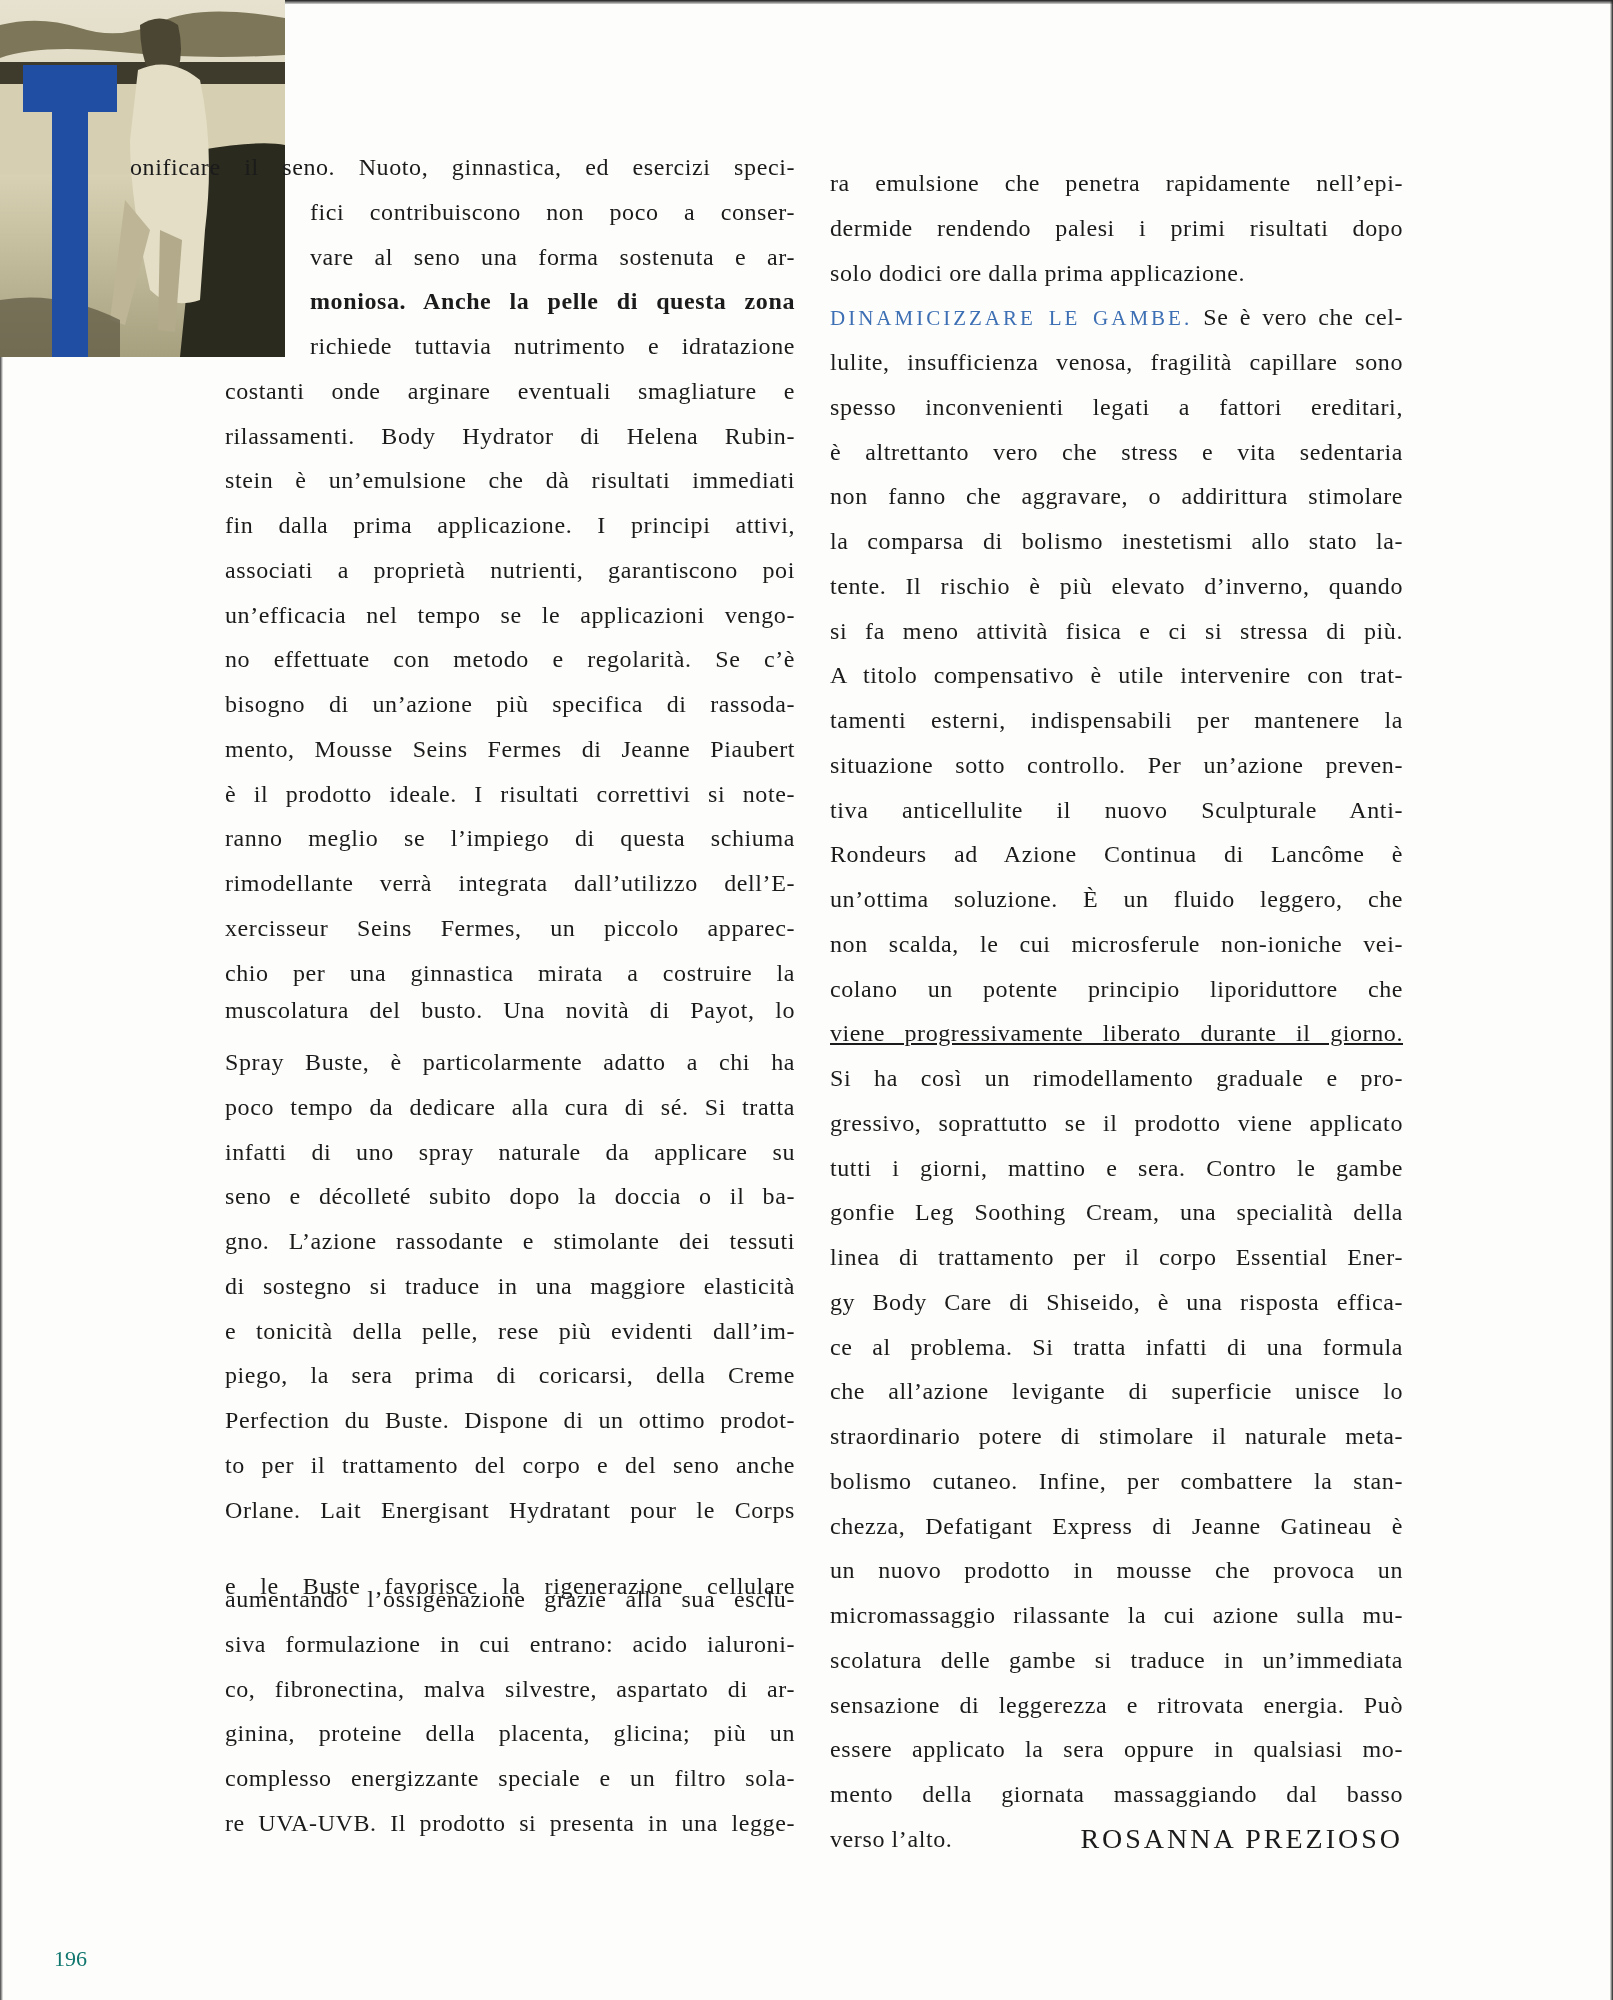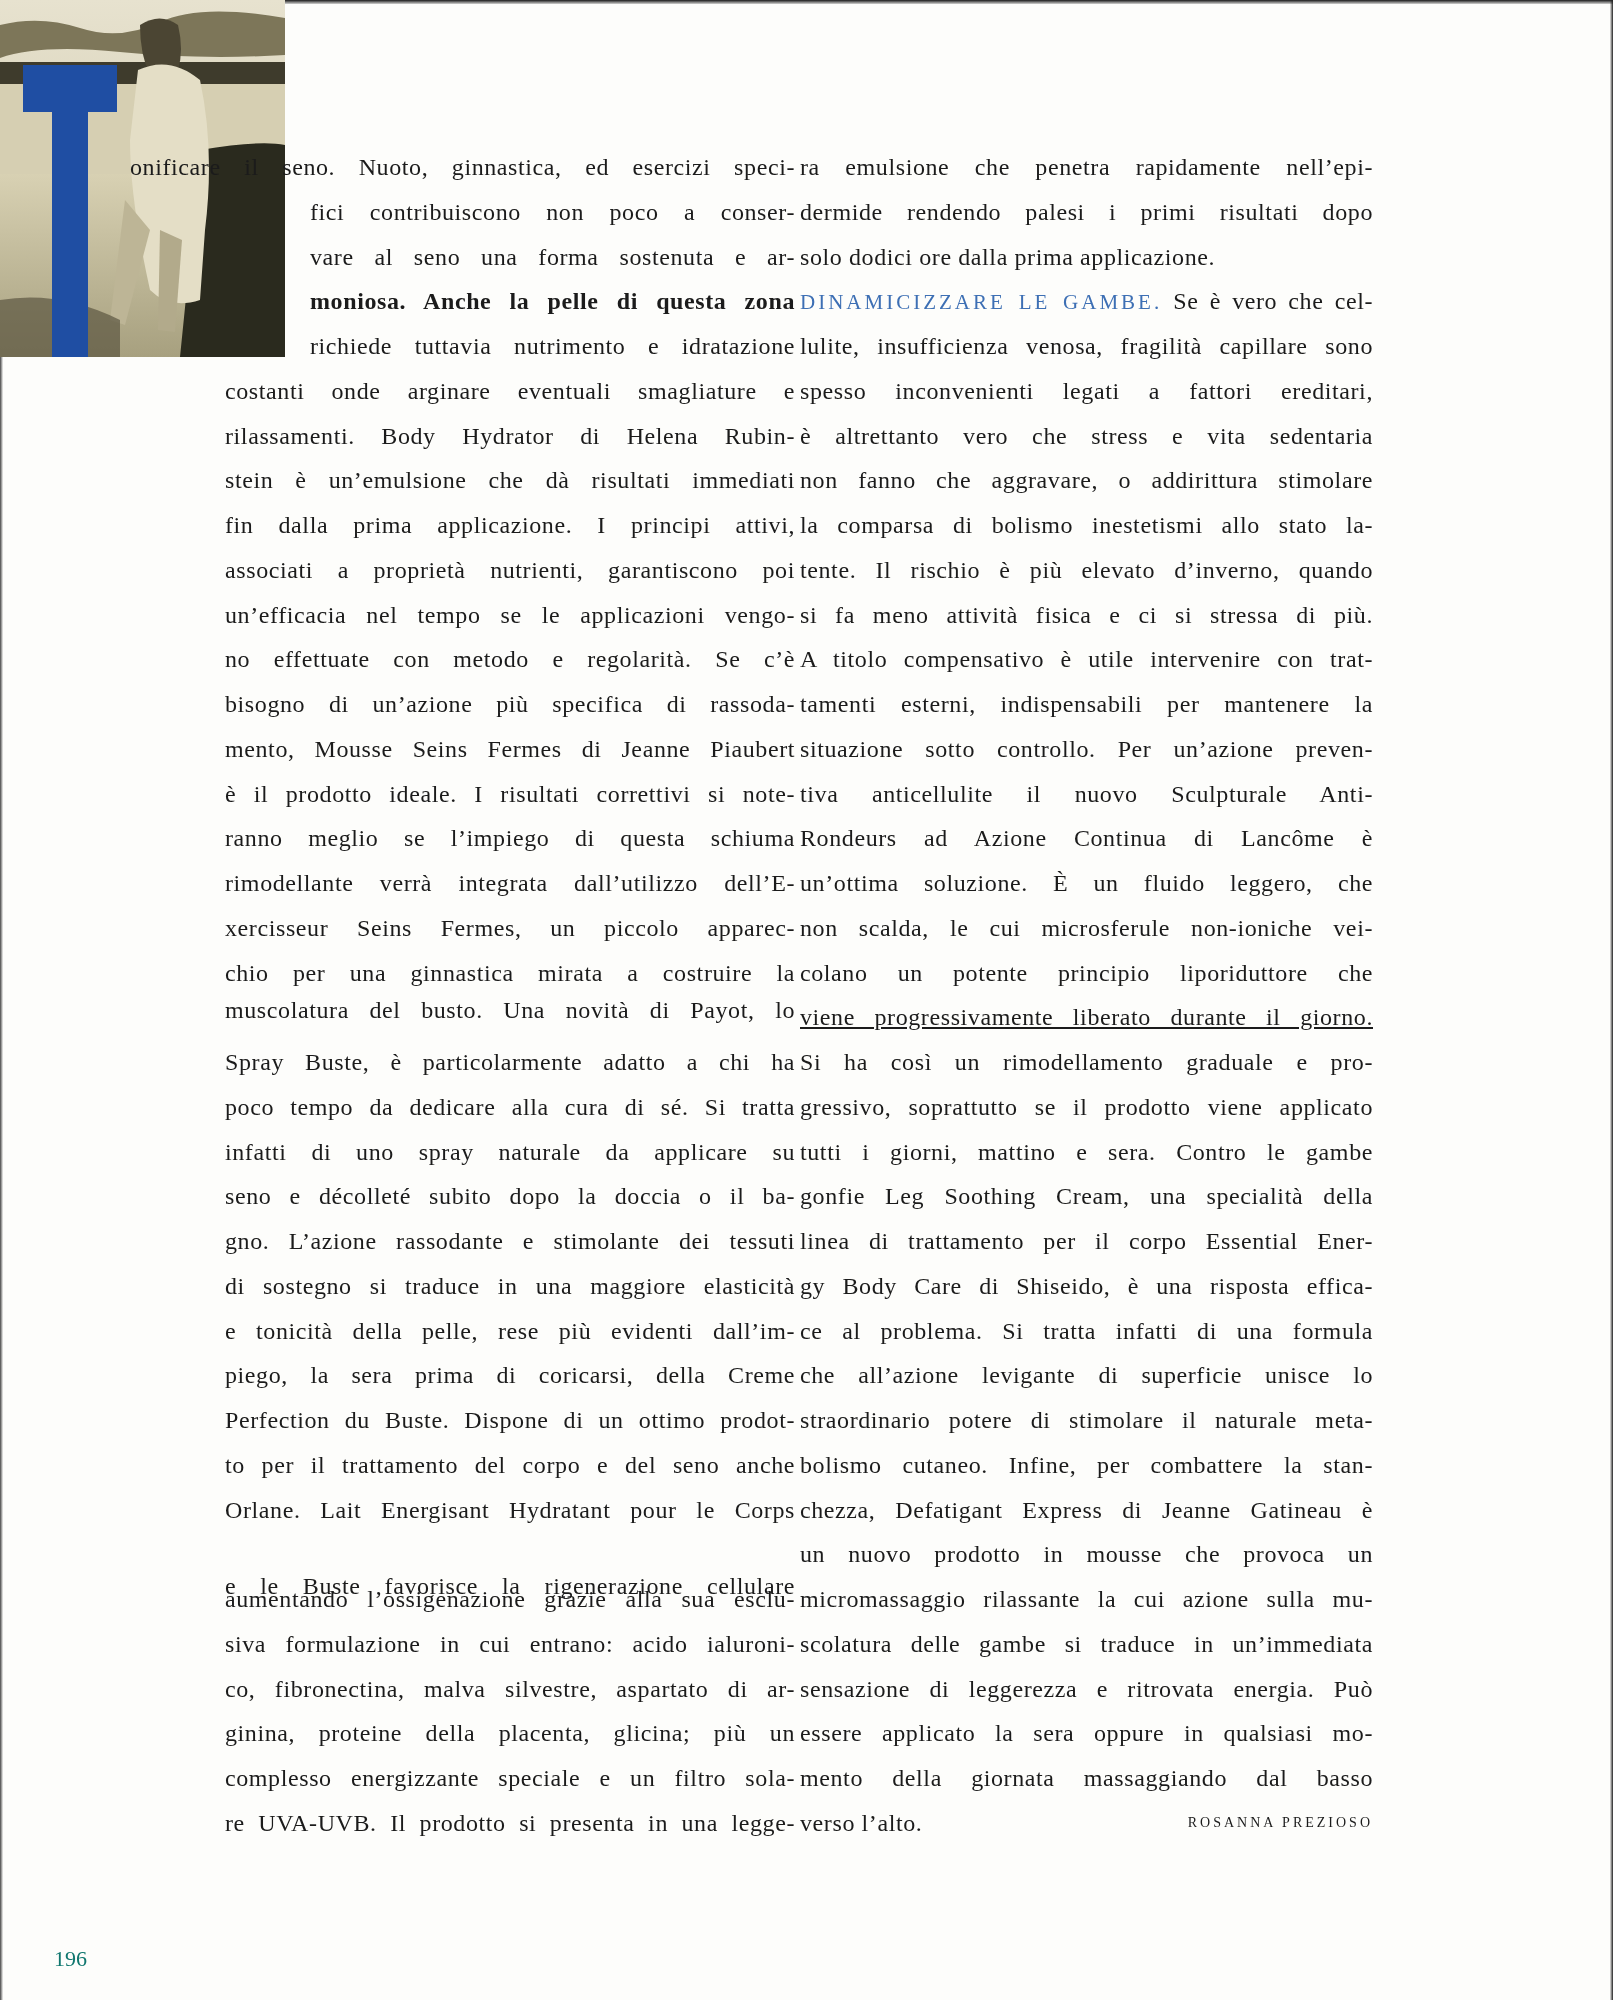--- a/index.html
+++ b/index.html
@@ -26,23 +26,23 @@
   .dropcap-stem { position: absolute; left: 52px; top: 112px; width: 36px; height: 245px; background: #1f4ea3; }
 
   .line {
     position: absolute; white-space: nowrap; font-size: 24px; line-height: 30px; height: 30px;
     text-align: justify; text-align-last: justify; letter-spacing: 0.6px;
   }
   .line.last { text-align-last: left; }
   .col-left .line { width: 570px; left: 225px; }
   .col-left .line.indent { left: 310px; width: 485px; }
   .col-left .line.first { left: 130px; width: 665px; }
-  .col-right .line { width: 573px; left: 800px; }
+  .col-right .line { width: 573px; left: 830px; margin-top: 16px; }
   .heading-inline { color: #3d6fb4; letter-spacing: 3px; font-size: 21px; }
-  .byline { letter-spacing: 3px; font-size: 14px; }
+  .byline { letter-spacing: 3px; font-size: 28px; }
 
   .page-number { position: absolute; left: 54px; top: 1946px; font-size: 22px; color: #0f766e; }
 </style>
 </head>
 <body>
 
 <div class="scan-top"></div>
 <div class="scan-right"></div>
 <div class="scan-left"></div>
 

